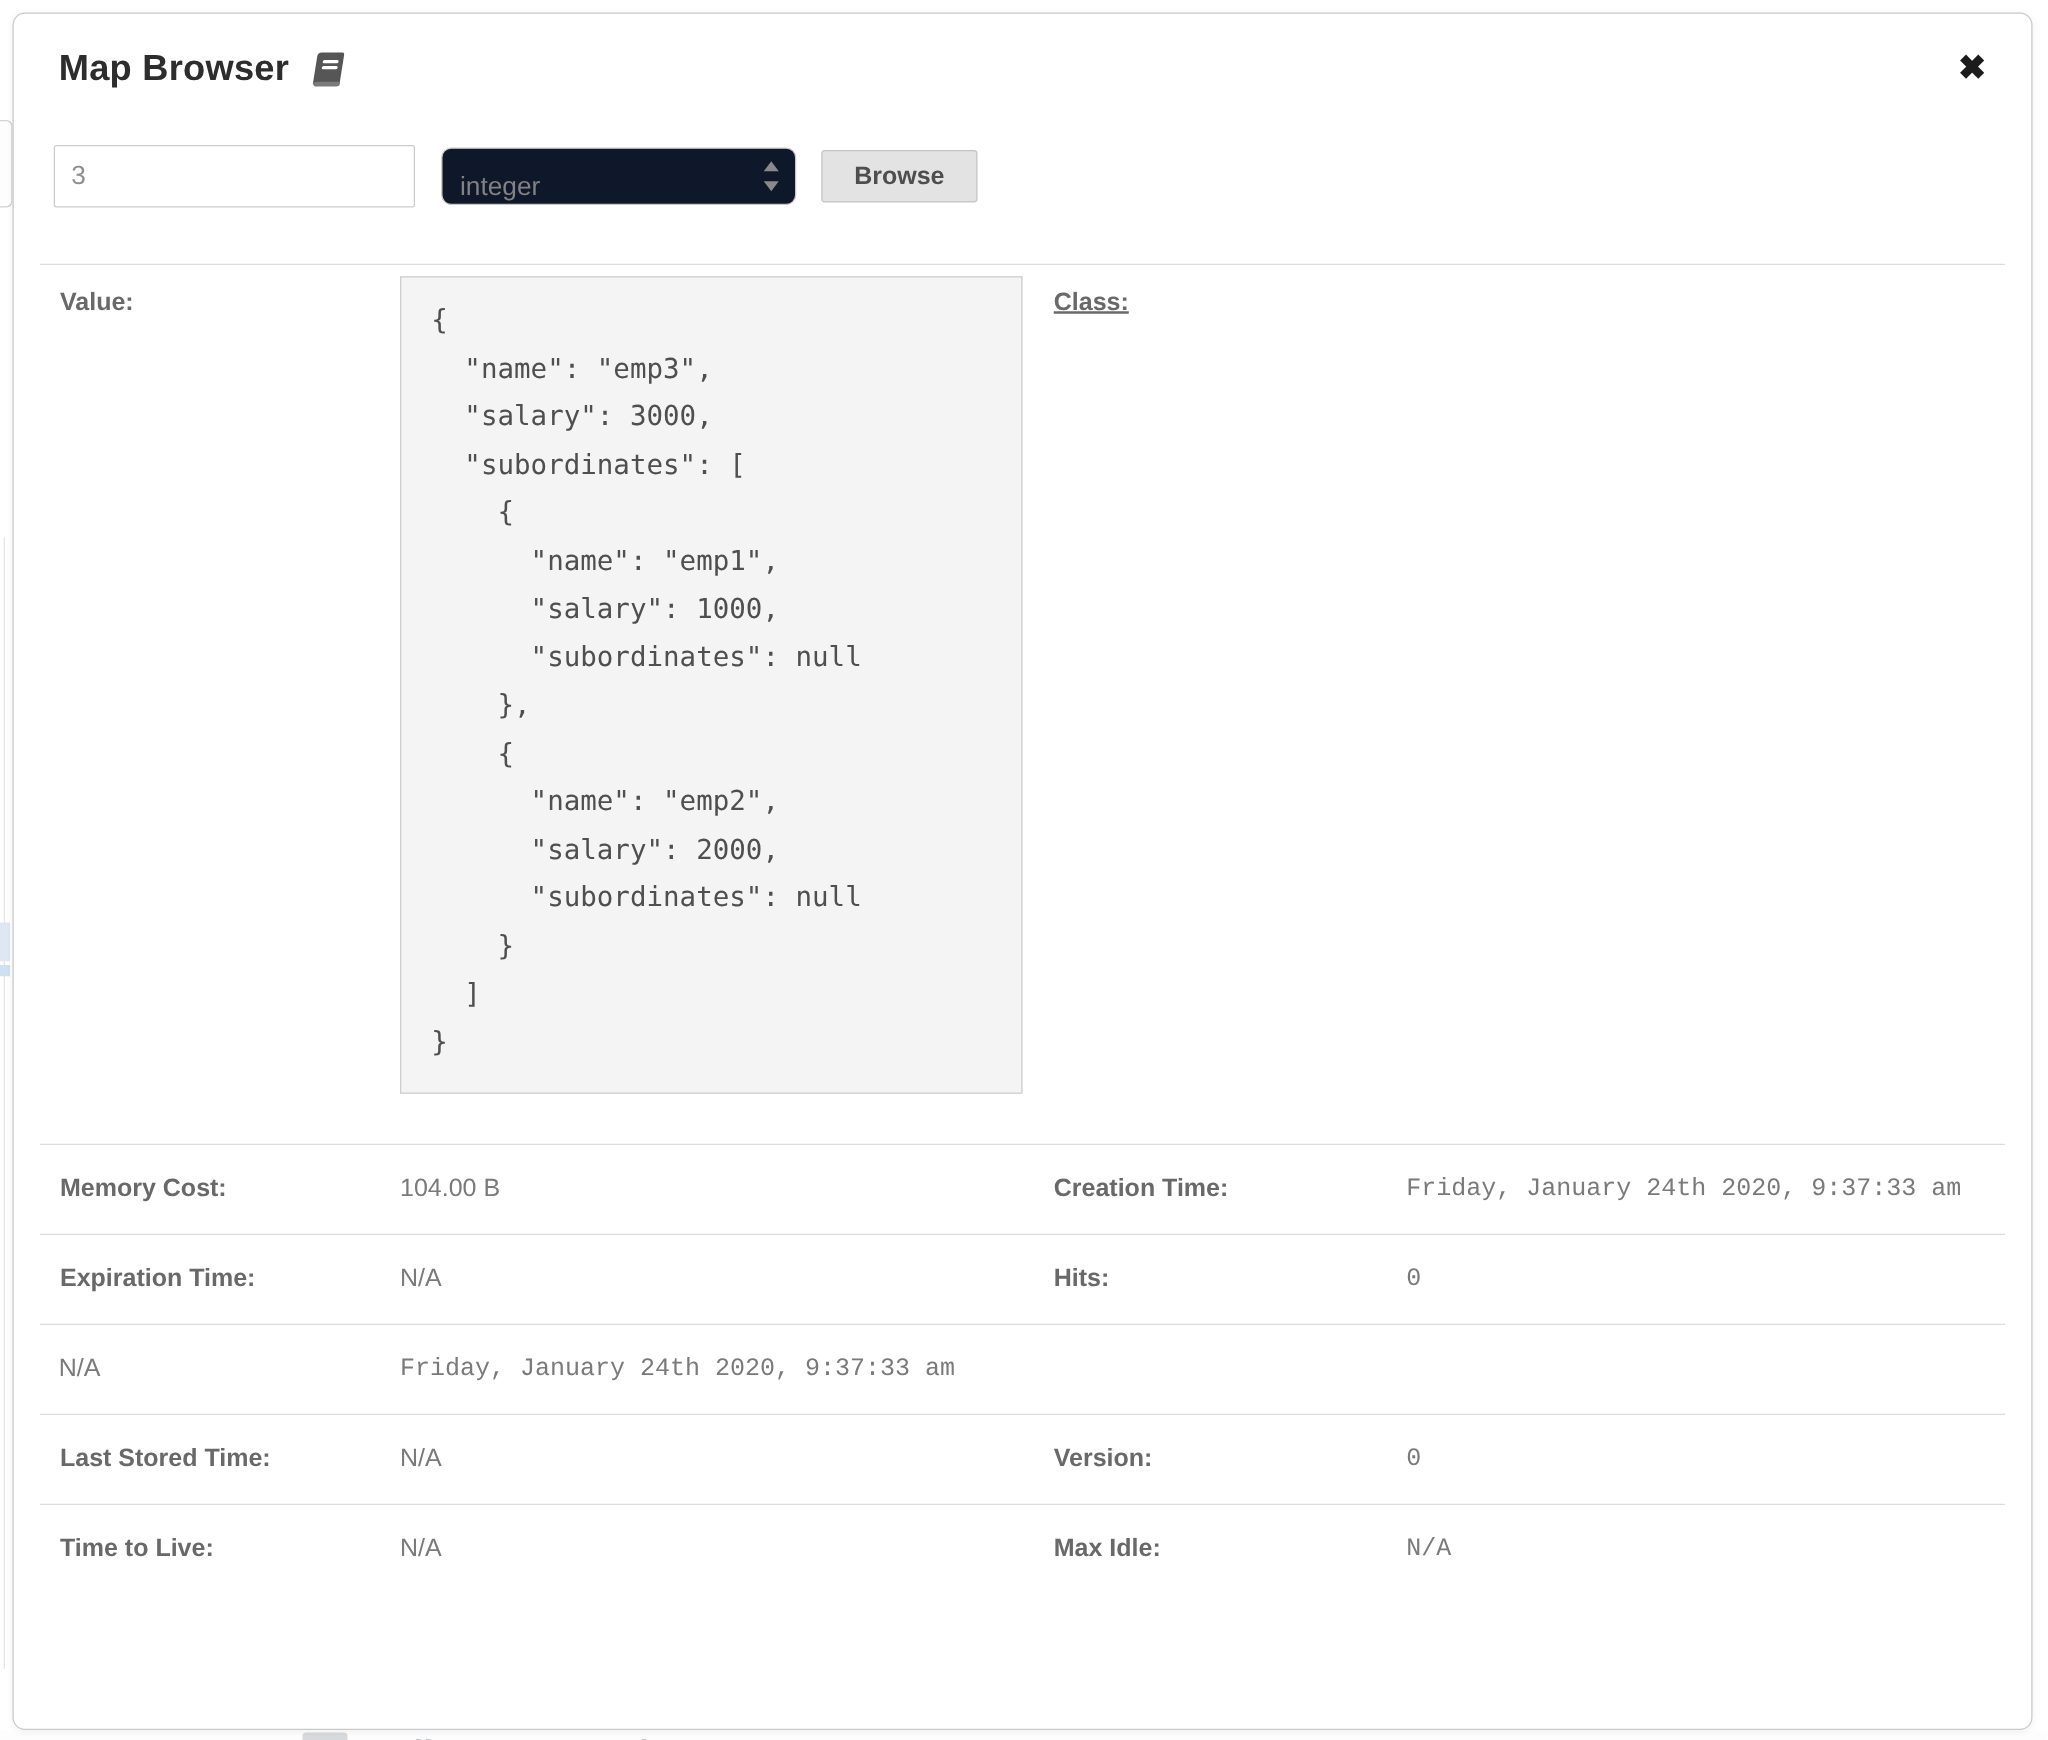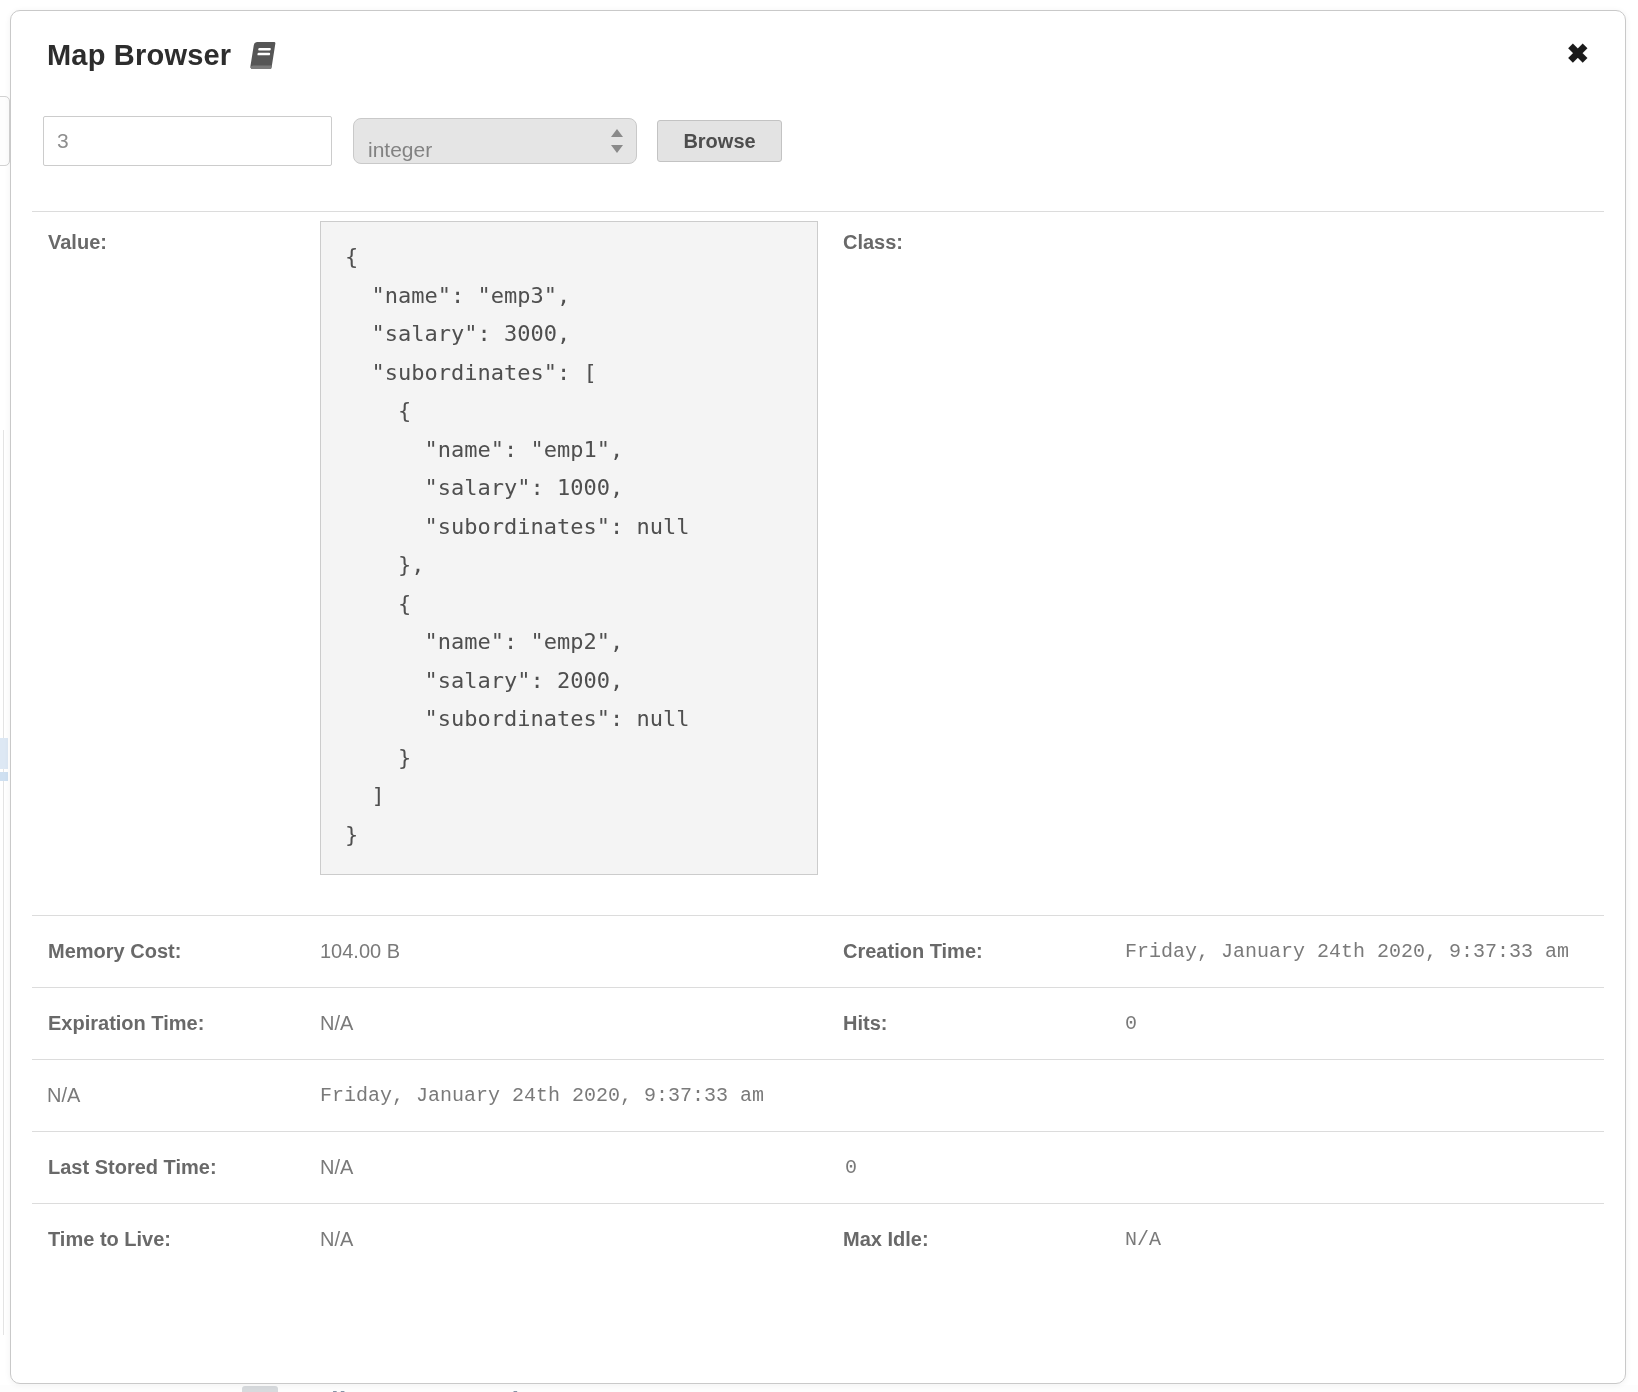--- a/index.html
+++ b/index.html
@@ -29,40 +29,40 @@
   .modal-title { font-size:29px; font-weight:bold; color:#2d2d2d; letter-spacing:0.2px; }
   .title-book-icon { margin-left:14px; display:inline-block; width:32px; height:32px; }
   .close-btn { position:absolute; right:8px; top:2px; font-size:27px; font-weight:bold; color:#1b1b1b;
                line-height:27px; cursor:pointer; }
 
   
   .toolbar { display:flex; align-items:center; margin-top:42px; margin-left:11px; height:54px; }
   .key-input { width:289px; height:50px; border:1px solid #cccccc; border-radius:2px; background:#fff;
                font-family:"Liberation Sans", sans-serif; font-size:21px; color:#8e8e8e; padding:0 13px; outline:none; }
   .type-select { position:relative; width:284px; height:46px; border:1px solid #c9c9c9; border-radius:8px;
-                 background:#e5e5e5; margin-left:21px; display:flex; align-items:center; padding:17px 36px 0 14px;
+                 background:#0f172a; margin-left:21px; display:flex; align-items:center; padding:17px 36px 0 14px;
                  font-size:21px; color:#828282; cursor:pointer; }
   .select-arrows { position:absolute; right:12px; top:50%; transform:translateY(-50%); width:14px; height:26px; }
   .select-arrows .up   { position:absolute; left:1px; top:1px;  width:0; height:0;
                          border-left:6px solid transparent; border-right:6px solid transparent; border-bottom:8px solid #8a8a8a; }
   .select-arrows .down { position:absolute; left:1px; bottom:1px; width:0; height:0;
                          border-left:6px solid transparent; border-right:6px solid transparent; border-top:8px solid #8a8a8a; }
   .browse-btn { margin-left:20px; width:125px; height:42px; background:#e3e3e3; border:1px solid #c3c3c3;
                 border-radius:3px; font-family:"Liberation Sans", sans-serif; font-size:20px; font-weight:bold;
                 color:#4e4e4e; cursor:pointer; }
 
   
   .grid-row { display:grid; grid-template-columns:273px 525px 280px 1fr; border-top:1px solid #dcdcdc; }
   .top-table { margin-top:43px; }
   .lbl { font-size:20px; font-weight:bold; color:#696969; }
   .val { font-size:20px; color:#7a7a7a; }
 
   .cell-value-label { padding:19px 0 0 16px; }
   .cell-code        { padding:9px 12px 40px 15px; }
-  .cell-class-label { padding:19px 0 0 13px; }
+  .cell-class-label { padding:19px 0 0 13px;text-decoration:underline; }
   .cell-class-value { padding:17px 0 0 15px; font-family:"DejaVu Sans Mono", monospace; font-size:23px; color:#474747; }
 
   .code-block { width:498px; background:#f4f4f4; border:1px solid #cccccc;
                 font-family:"DejaVu Sans Mono", monospace; font-size:22px; line-height:38.5px; color:#4f4f4f;
                 padding:16px 24px 20px 24px; white-space:pre; overflow:hidden; }
 
   .stats-table .grid-row > div { padding-top:24px; padding-bottom:24px; }
   .stats-table .c1 { padding-left:16px; }
   .stats-table .c2 { padding-left:15px; }
   .stats-table .c3 { padding-left:13px; }
@@ -153,20 +153,21 @@
       </div>
 
       <div class="grid-row">
         <div class="c2 val">N/A</div>
         <div class="c4 val">Friday, January 24th 2020, 9:37:33 am</div>
       </div>
 
       <div class="grid-row">
         <div class="c1 lbl">Last Stored Time:</div>
         <div class="c2 val">N/A</div>
+        <div class="c3 lbl">Version:</div>
         <div class="c4 val">0</div>
       </div>
 
       <div class="grid-row">
         <div class="c1 lbl">Time to Live:</div>
         <div class="c2 val">N/A</div>
         <div class="c3 lbl">Max Idle:</div>
         <div class="c4 val">N/A</div>
       </div>
 

